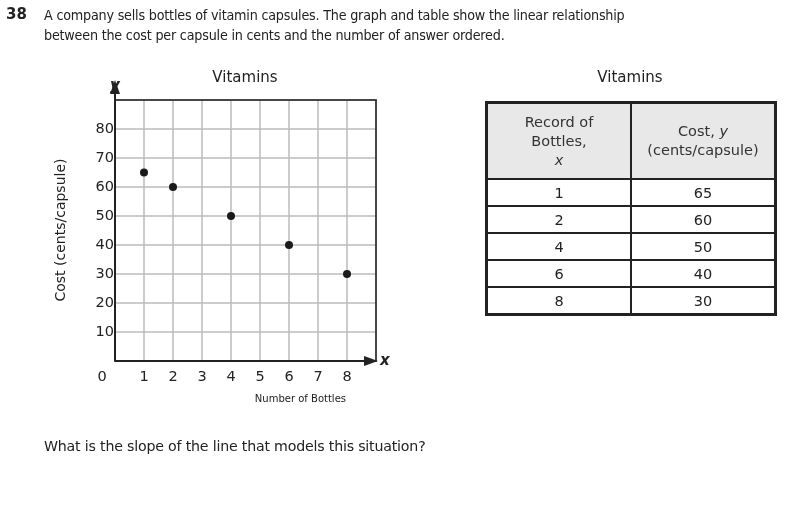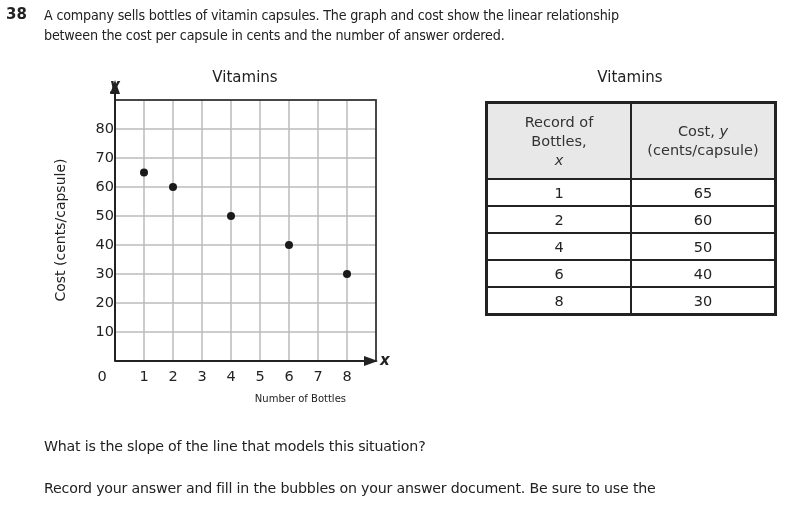--- a/index.html
+++ b/index.html
@@ -22,21 +22,21 @@
   table.vt td { height:25px; }
   .c1 { width:142px; } .c2 { width:142px; }
   .q2 { position:absolute; left:44px; top:438px; font-size:14.2px; font-family:"DejaVu Sans", sans-serif; letter-spacing:-0.2px; }
   .q3 { position:absolute; left:44px; top:479px; font-size:14.2px; line-height:19px; letter-spacing:-0.2px; }
 </style>
 </head>
 <body>
 
 <div class="qnum">38</div>
 <div class="stem">
-  <div>A company sells bottles of vitamin capsules. The graph and cost show the linear relationship</div>
+  <div>A company sells bottles of vitamin capsules. The graph and table show the linear relationship</div>
   <div>between the cost per capsule in cents and the number of answer ordered.</div>
 </div>
 
 <div class="graph-title">Vitamins</div>
 <svg id="graph" width="809" height="521">
   <g id="gridlines" stroke="#bbbbbb" stroke-width="1.5">
       <line x1="144" x2="144" y1="100" y2="361"></line>
       <line y1="332" y2="332" x1="115" x2="376"></line>
       <line x1="173" x2="173" y1="100" y2="361"></line>
       <line y1="303" y2="303" x1="115" x2="376"></line>
@@ -126,14 +126,13 @@
       </tr>
     <tr>
         <td>8</td>
         <td>30</td>
       </tr>
   </tbody>
 </table>
 
 <div class="q2">What is the slope of the line that models this situation?</div>
 <div class="q3">
-  <div>Record your answer and fill in the bubbles on your answer document. Be sure to use the</div>
 </div>
 
 </body></html>

